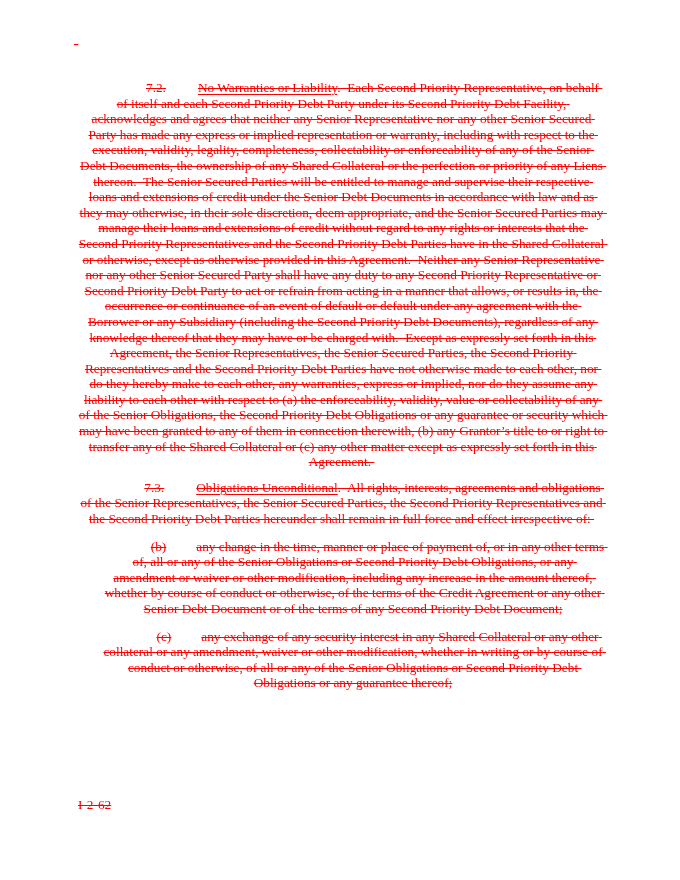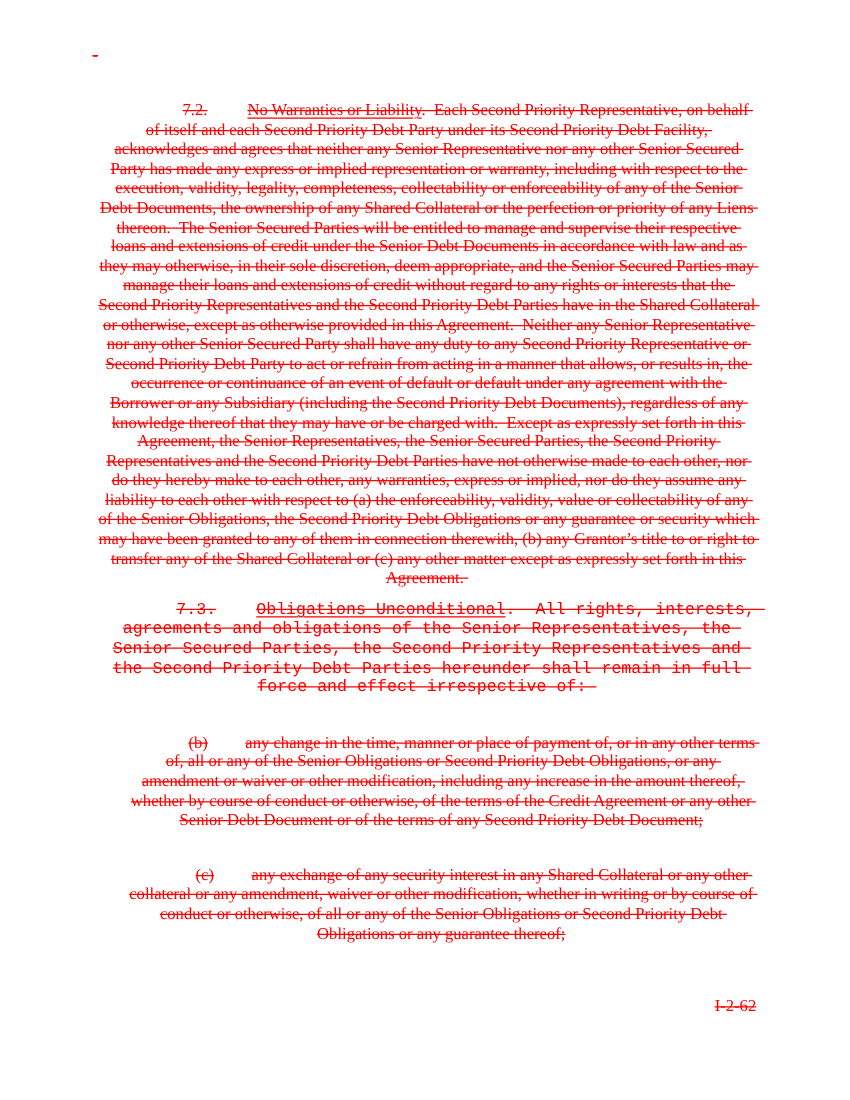--- a/index.html
+++ b/index.html
@@ -28,22 +28,22 @@
     position: absolute;
     left: 78px; top: 80px;
     width: 527px;
   }
   .para {
     margin: 0;
     white-space: pre-wrap;
     text-align: center;
   }
   .section-para { text-indent: 62px; }
-  .mt10 { margin-top: 10px; font-family: Liberation Mono, monospace; }
-  .mt12 { margin-top: 28px; }
+  .mt10 { margin-top: 10px; }
+  .mt12 { margin-top: 12px; }
   .sub-para {
     margin-left: 23px;
     text-indent: 49px;
   }
   .strike {
     text-decoration: line-through;
     text-decoration-thickness: 1px;
     text-decoration-color: #ff0000;
   }
   .heading {
@@ -59,21 +59,21 @@
   }
   .tab-sub {
     display: inline-block;
     width: 30px;
     text-decoration: none;
   }
   .footer {
     position: absolute;
     left: 78px; top: 797px;
     width: 527px;
-    text-align: right;
+    text-align: left;
   }
 </style>
 </head>
 <body>
 
 <div class="page">
 
   <span class="top-mark">-</span>
 
   <div class="content">

